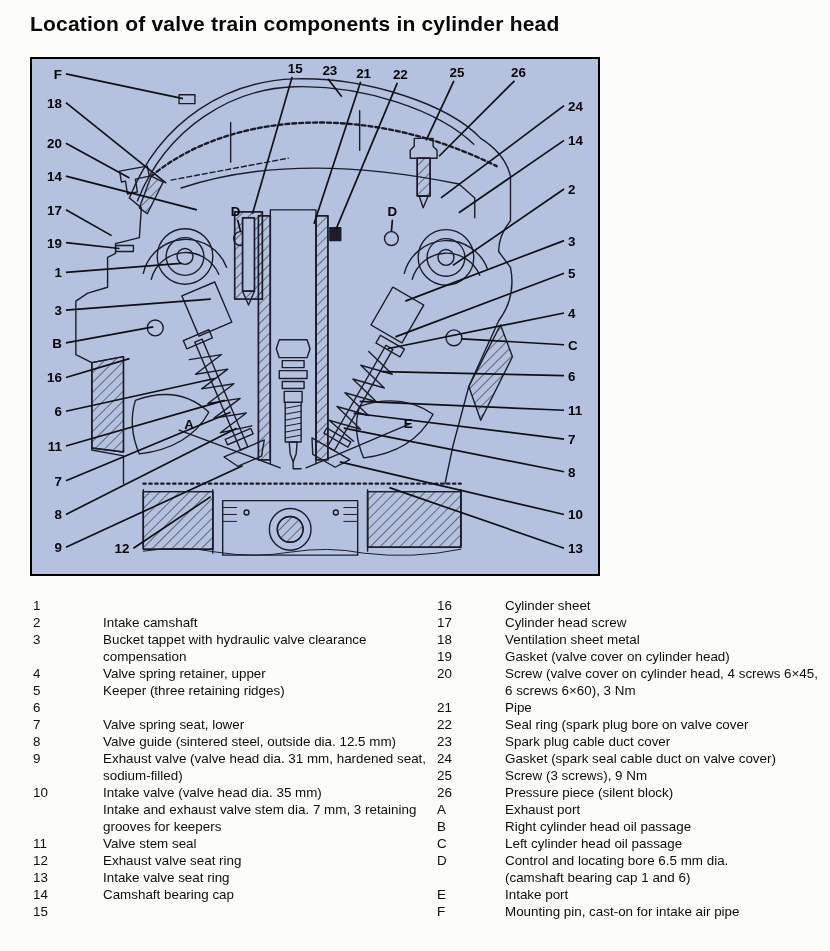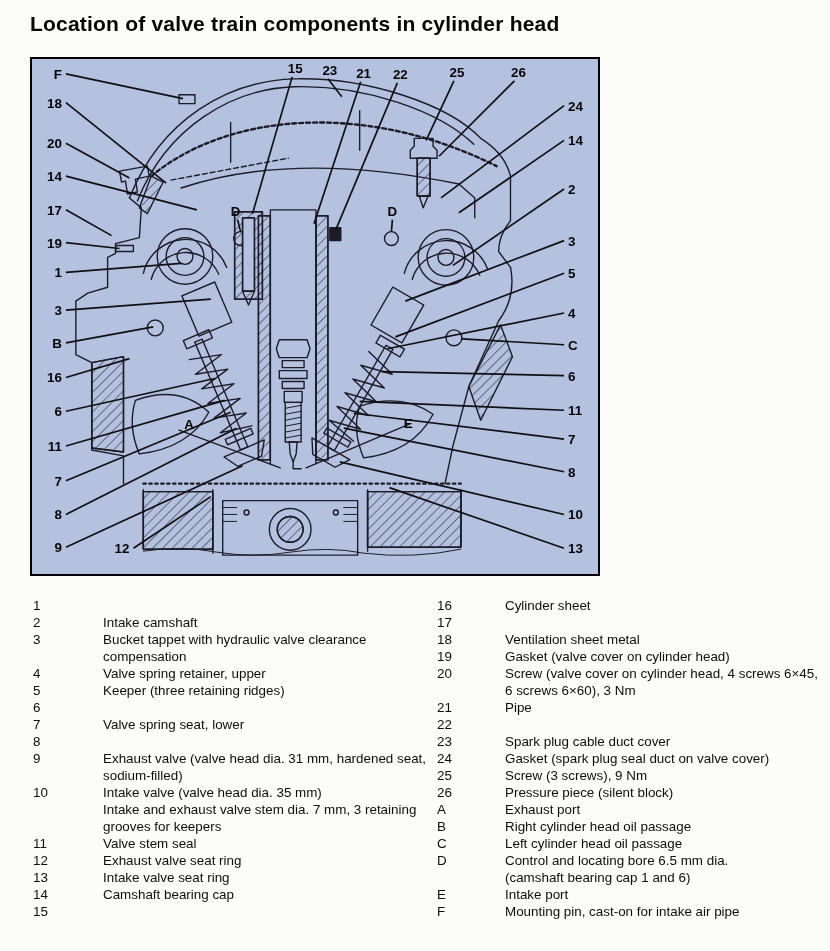--- a/index.html
+++ b/index.html
@@ -285,20 +285,21 @@
         </div>
         <div class="legend-row">
           <span class="legend-ref">6</span>
         </div>
         <div class="legend-row">
           <span class="legend-ref">7</span>
           <span class="legend-desc">Valve spring seat, lower</span>
         </div>
         <div class="legend-row">
           <span class="legend-ref">8</span>
+          <span class="legend-desc">Valve guide (sintered steel, outside dia. 12.5 mm)</span>
         </div>
         <div class="legend-row">
           <span class="legend-ref">9</span>
           <span class="legend-desc">Exhaust valve (valve head dia. 31 mm, hardened seat, sodium-filled)</span>
         </div>
         <div class="legend-row">
           <span class="legend-ref">10</span>
           <span class="legend-desc">Intake valve (valve head dia. 35 mm)
 Intake and exhaust valve stem dia. 7 mm, 3 retaining grooves for keepers</span>
         </div>
@@ -322,47 +323,49 @@
           <span class="legend-ref">15</span>
         </div>
       </div>
     <div class="legend-col right">
         <div class="legend-row">
           <span class="legend-ref">16</span>
           <span class="legend-desc">Cylinder sheet</span>
         </div>
         <div class="legend-row">
           <span class="legend-ref">17</span>
+          <span class="legend-desc">Cylinder head screw</span>
         </div>
         <div class="legend-row">
           <span class="legend-ref">18</span>
           <span class="legend-desc">Ventilation sheet metal</span>
         </div>
         <div class="legend-row">
           <span class="legend-ref">19</span>
           <span class="legend-desc">Gasket (valve cover on cylinder head)</span>
         </div>
         <div class="legend-row">
           <span class="legend-ref">20</span>
           <span class="legend-desc">Screw (valve cover on cylinder head, 4 screws 6×45, 6 screws 6×60), 3 Nm</span>
         </div>
         <div class="legend-row">
           <span class="legend-ref">21</span>
           <span class="legend-desc">Pipe</span>
         </div>
         <div class="legend-row">
           <span class="legend-ref">22</span>
+          <span class="legend-desc">Seal ring (spark plug bore on valve cover</span>
         </div>
         <div class="legend-row">
           <span class="legend-ref">23</span>
           <span class="legend-desc">Spark plug cable duct cover</span>
         </div>
         <div class="legend-row">
           <span class="legend-ref">24</span>
-          <span class="legend-desc">Gasket (spark plug seal duct on valve cover)</span>
+          <span class="legend-desc">Gasket (spark seal cable duct on valve cover)</span>
         </div>
         <div class="legend-row">
           <span class="legend-ref">25</span>
           <span class="legend-desc">Screw (3 screws), 9 Nm</span>
         </div>
         <div class="legend-row">
           <span class="legend-ref">26</span>
           <span class="legend-desc">Pressure piece (silent block)</span>
         </div>
         <div class="legend-row">

